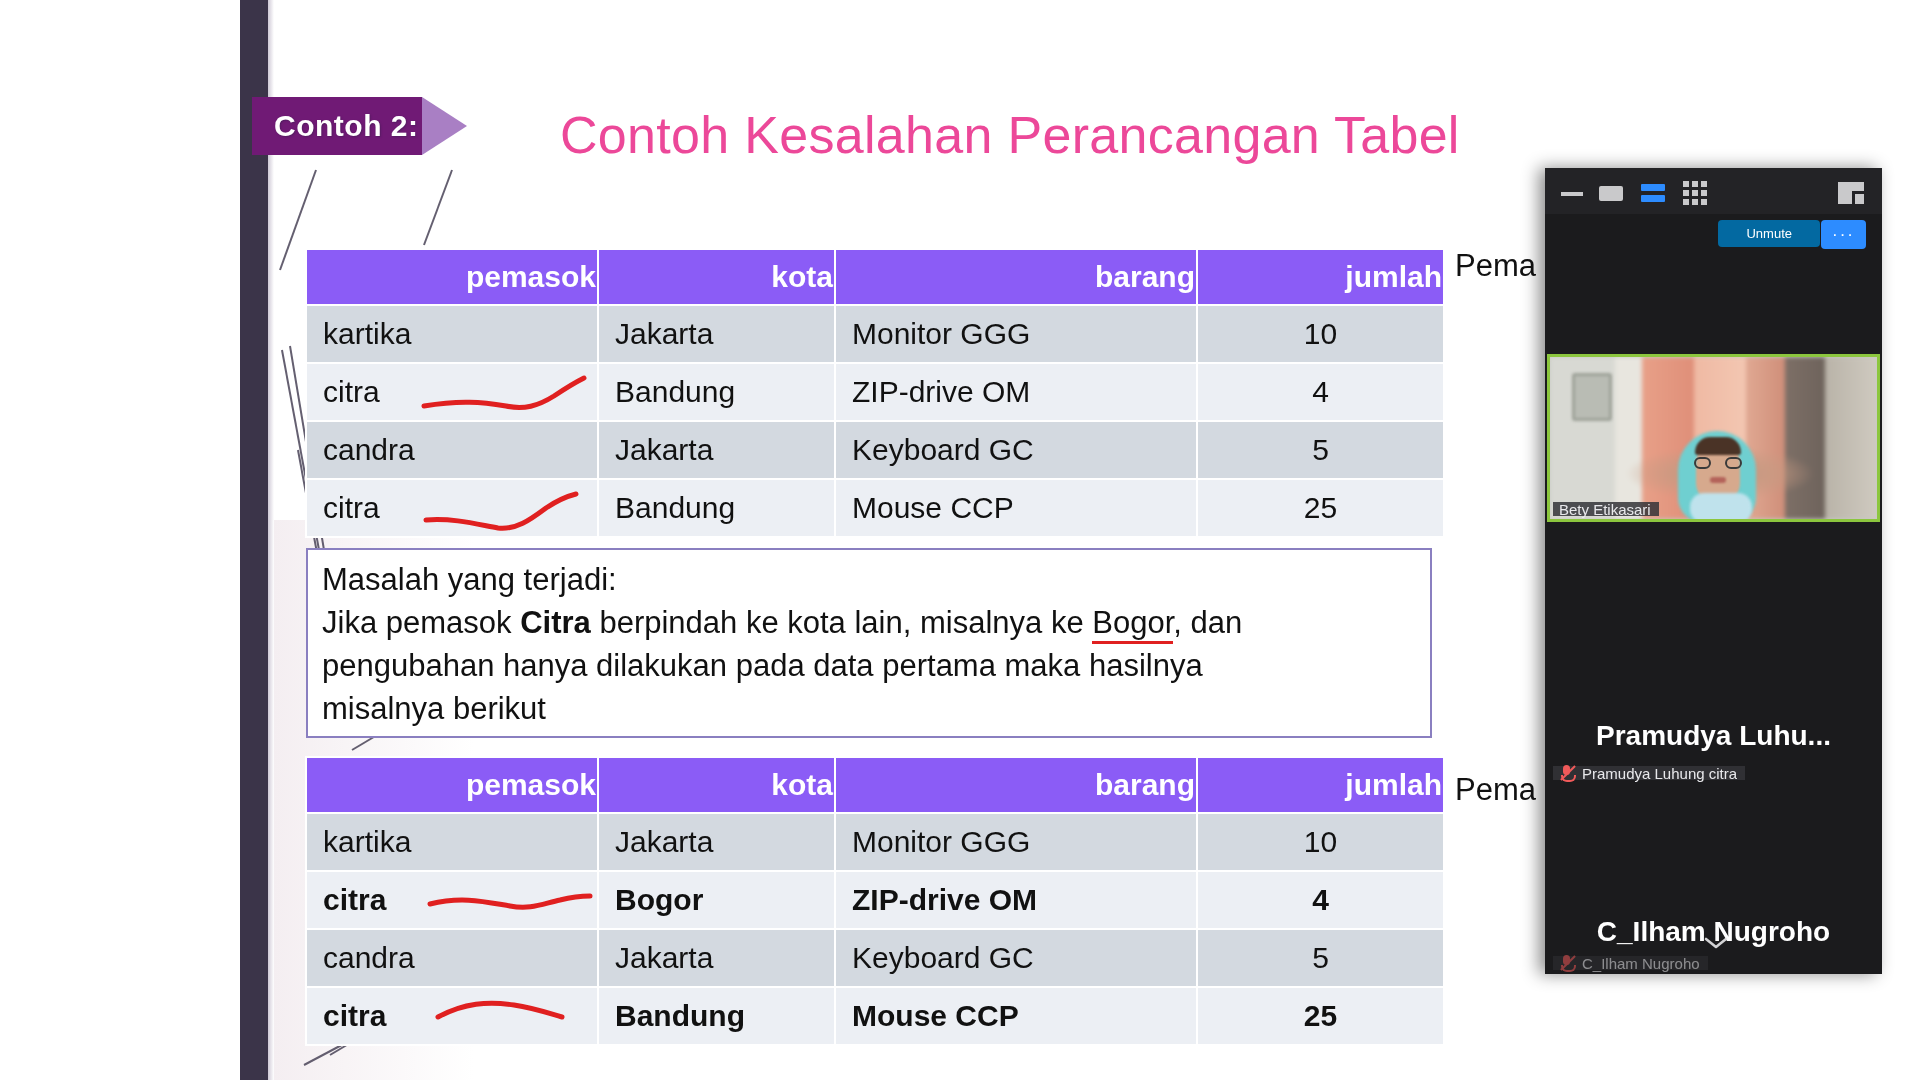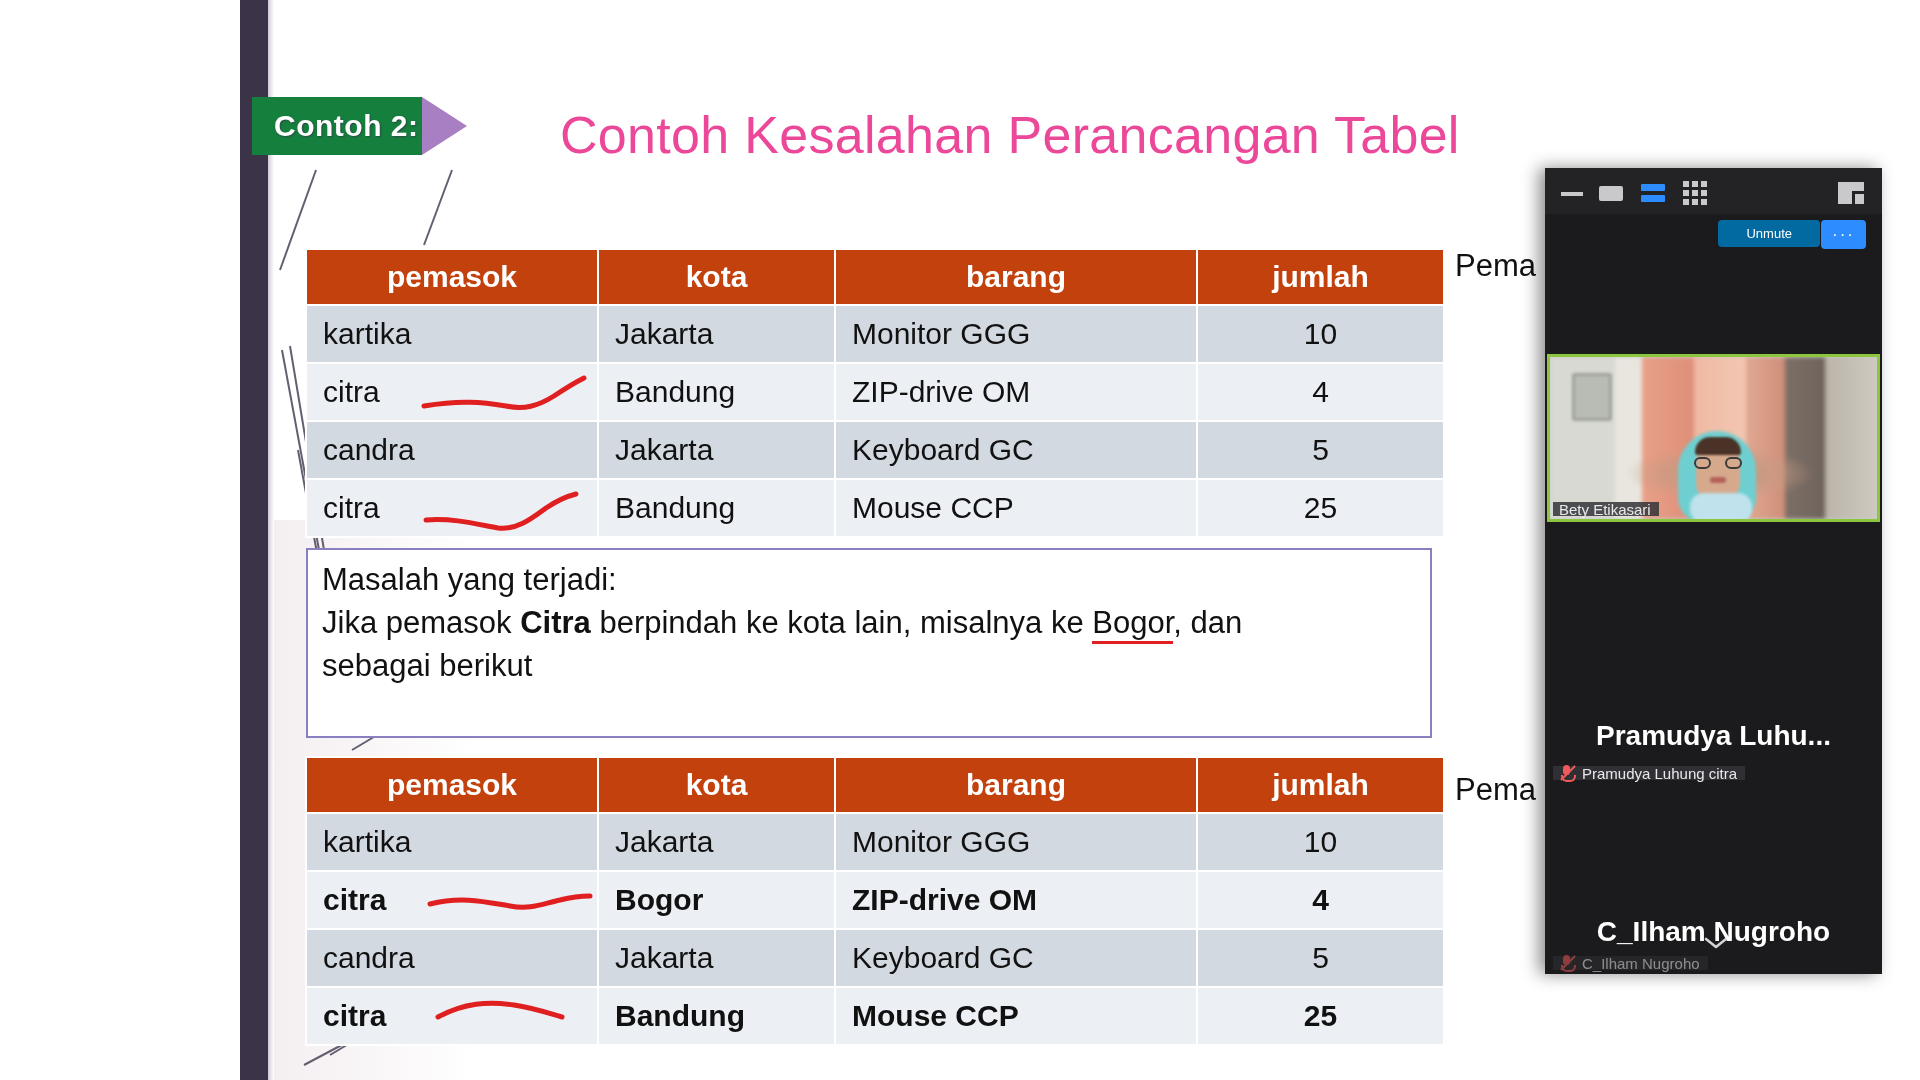--- a/index.html
+++ b/index.html
@@ -35,21 +35,21 @@
   
   .wash{
     position:absolute;left:274px;top:520px;width:200px;height:560px;
     background:linear-gradient(to right,#f4eef1,rgba(255,255,255,0));
     pointer-events:none;
   }
 
   
   #banner{
     position:absolute;left:252px;top:97px;height:58px;width:170px;
-    background:#15803d;
+    background:#701a75;
     display:flex;align-items:center;
     padding-left:22px;
     box-sizing:border-box;
   }
   #banner::after{
     content:"";position:absolute;left:170px;top:0;
     width:0;height:0;
     border-top:29px solid transparent;
     border-bottom:29px solid transparent;
     border-left:45px solid #a97fc4;
@@ -71,23 +71,23 @@
 
   
   .tbl{
     position:absolute;
     border-collapse:separate;border-spacing:2px 2px;
     table-layout:fixed;
     width:1130px;
     background:#ffffff;
   }
   .tbl th{
-    background:#c2410c;color:#ffffff;
+    background:#8b5cf6;color:#ffffff;
     font-size:30px;font-weight:bold;
-    height:52px;text-align:center;
+    height:52px;text-align:right;
     border:0;
     margin-left:8px;
   }
   .tbl td{
     font-size:30px;color:#111111;
     height:56px;padding:0 16px;
     border:0;
     white-space:nowrap;
   }
   .tbl tr.row-dark td{background:#d3d9e0;}
@@ -376,21 +376,22 @@
   <svg class="ink" style="left:420px;top:370px;width:240px;height:70px;" viewBox="0 0 240 70">
     <path d="M4 36 C40 30, 62 32, 86 36 C104 40, 118 36, 134 26 C146 18, 156 12, 164 8" stroke="#e02020" stroke-width="5" fill="none" stroke-linecap="round"></path>
   </svg>
   <svg class="ink" style="left:420px;top:488px;width:240px;height:70px;" viewBox="0 0 240 70">
     <path d="M6 32 C34 30, 56 36, 78 40 C96 42, 110 32, 126 20 C138 12, 148 8, 156 6" stroke="#e02020" stroke-width="5" fill="none" stroke-linecap="round"></path>
   </svg>
 
   <div id="problem-box">
     <div class="pline">Masalah yang terjadi:</div>
     <div class="pline"><span>Jika pemasok </span><span class="bold">Citra</span><span> berpindah ke kota lain, misalnya ke </span><span class="under-red">Bogor</span><span>, dan</span></div>
-    <div class="pline">sebagai berikut</div>
+    <div class="pline">pengubahan hanya dilakukan pada data pertama maka hasilnya</div>
+    <div class="pline">misalnya berikut</div>
   </div>
 
   <table class="tbl" id="table-bottom">
     <colgroup>
         <col class="col-a">
         <col class="col-b">
         <col class="col-c">
         <col class="col-d">
       </colgroup>
     <thead>

